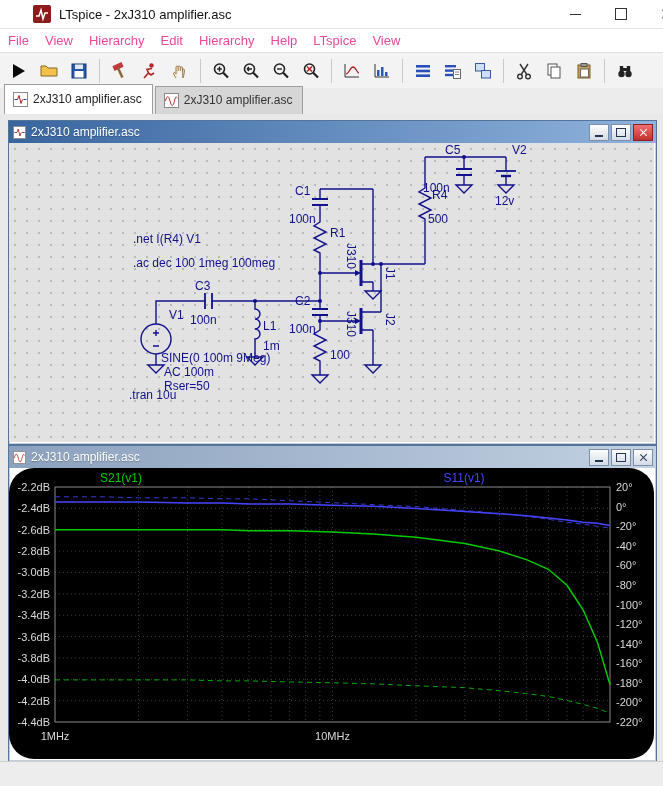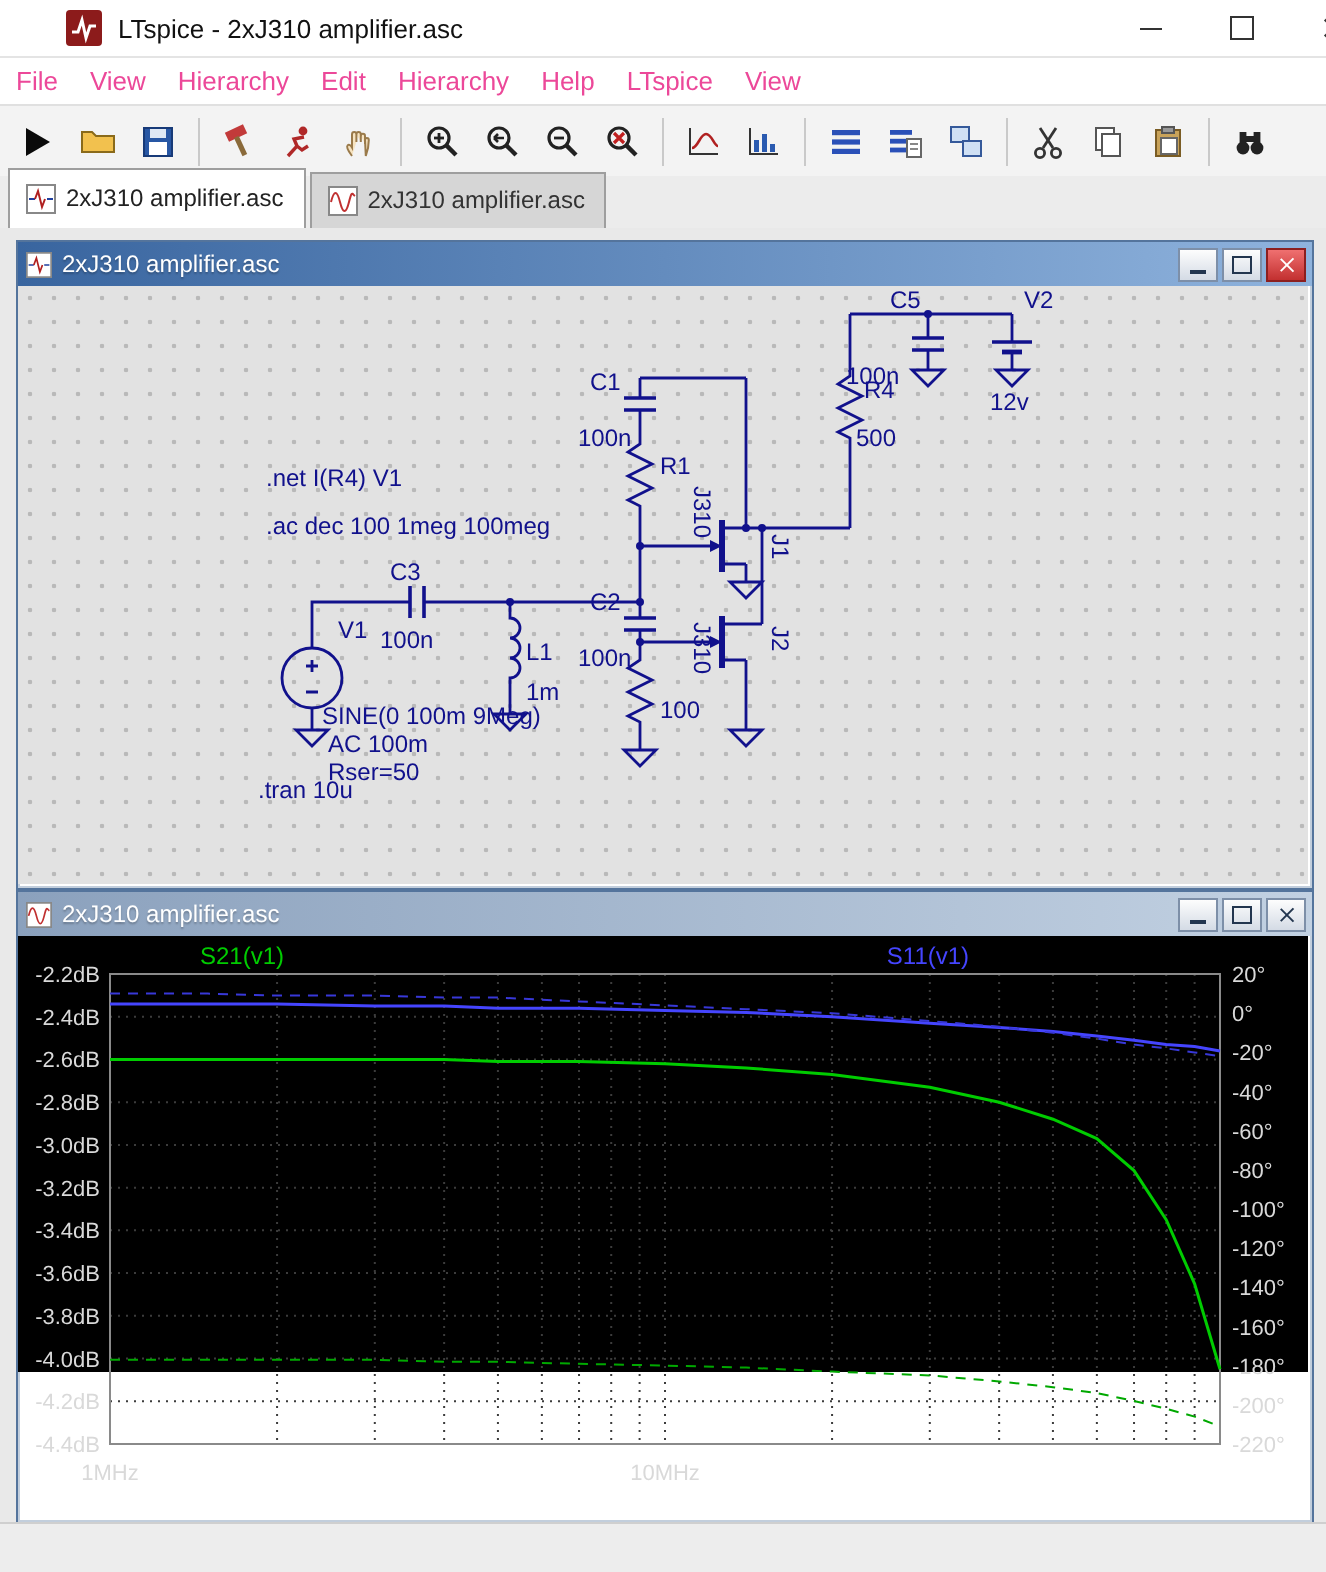--- a/index.html
+++ b/index.html
@@ -57,21 +57,21 @@
   
   .schem-content{position:relative;width:645px;height:299px;background-color:#e2e2e2;
      background-image:radial-gradient(circle,#b9b9b9 1px,transparent 1.3px);
      background-size:12px 12px;overflow:hidden;}
   .schem-content svg{position:absolute;top:0;left:0;}
   .sch-text{font-family:"Liberation Sans",sans-serif;font-size:12px;fill:#11118c;}
   .sch-wire{stroke:#11118c;stroke-width:1.4;fill:none;}
   .sch-thick{stroke:#11118c;stroke-width:3;fill:none;}
   .sch-fill{fill:#11118c;}
   
-  .wave-content{position:relative;width:645px;height:218px;background:#000;}
+  .wave-content{position:relative;width:645px;height:291px;background:#000;border-radius:25px;}
   .wave-content svg{position:absolute;top:0;left:0;}
   .grid{stroke:#3c3c3c;stroke-width:1;stroke-dasharray:1 3;}
   .plotbox{fill:none;stroke:#8a8a8a;stroke-width:1;}
   .tick{fill:#d9d9d9;font-family:"Liberation Sans",sans-serif;font-size:11px;}
   .tick.left{text-anchor:end;}
   .tick.x{text-anchor:middle;}
   .legend{font-family:"Liberation Sans",sans-serif;font-size:12px;text-anchor:middle;}
   
   .statusbar{position:absolute;bottom:0;left:0;width:663px;height:24px;background:#ededed;
              border-top:1px solid #cfcfcf;}

